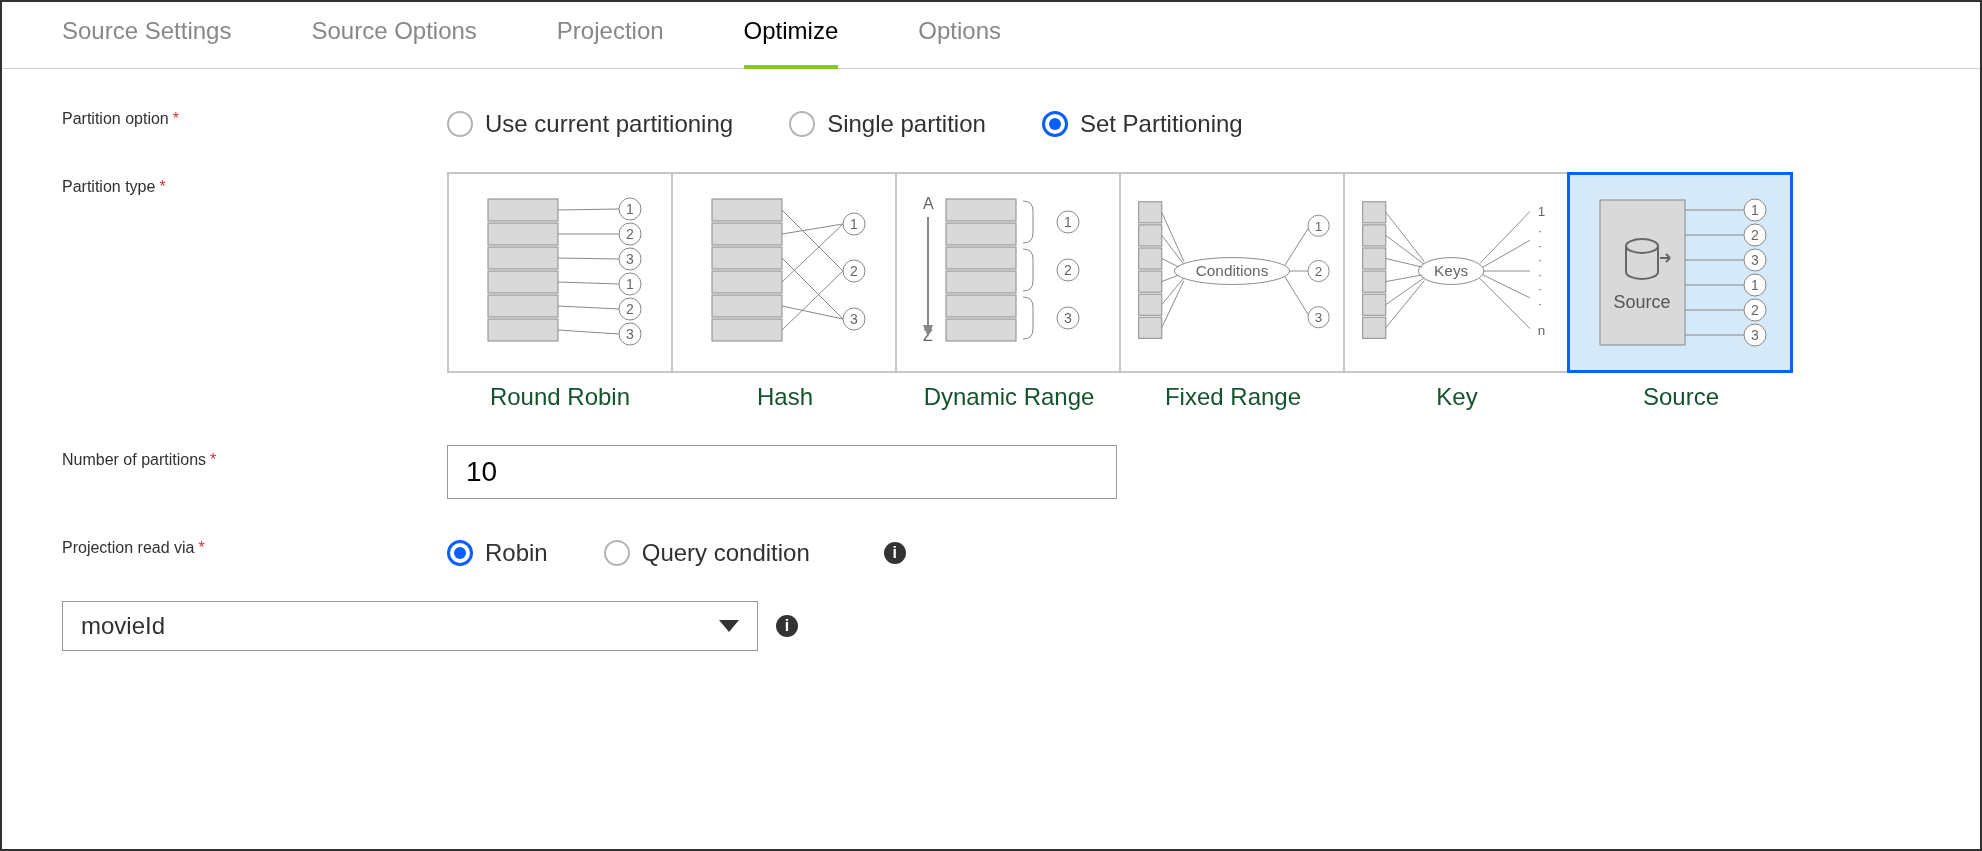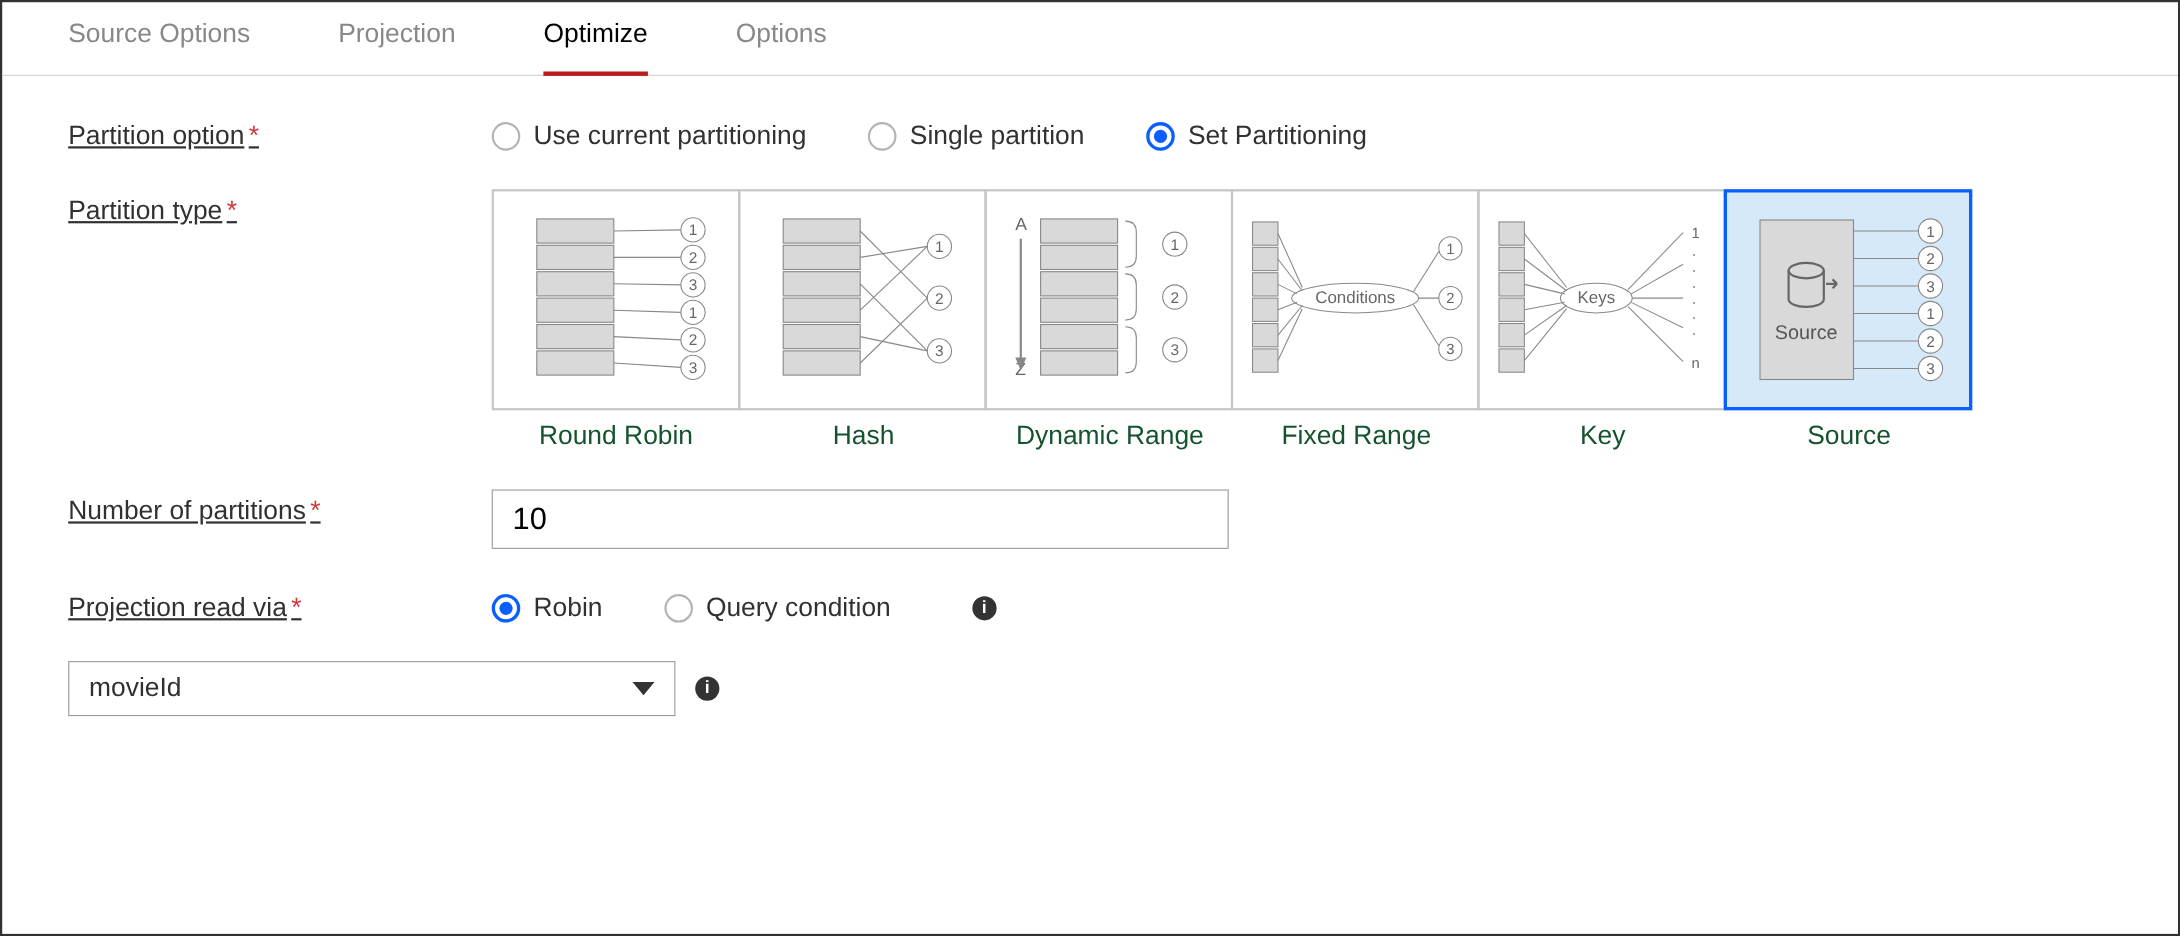--- a/index.html
+++ b/index.html
@@ -20,36 +20,35 @@
     border-bottom: 1px solid #d1d1d1;
   }
   .tab {
     color: #888;
     padding-bottom: 20px;
     cursor: pointer;
   }
   .tab.active {
     color: #000;
     font-weight: 500;
-    border-bottom: 4px solid #b91c1c;
+    border-bottom: 4px solid #84cc16;
     margin-bottom: -1px;
   }
   .content {
     padding: 35px 60px;
   }
   .row {
     display: flex;
     align-items: flex-start;
     margin-bottom: 34px;
   }
   .row-label {
     width: 385px;
     padding-top: 6px;
-    font-size: 24px;
-    text-decoration: underline;
+    font-size: 16px;
   }
   .req { color: #d13438; margin-left: 4px; }
   .radio-group {
     display: flex;
     gap: 56px;
     align-items: center;
     padding-top: 6px;
     justify-content: flex-end;
   }
   .radio {
@@ -110,21 +109,21 @@
   .text-input {
     border: 1.5px solid #999;
     padding: 10px 18px;
     width: 670px;
     font-size: 28px;
     font-family: inherit;
   }
   .dropdown {
     border: 1.5px solid #999;
     padding: 10px 18px;
-    width: 552px;
+    width: 696px;
     font-size: 24px;
     display: flex;
     justify-content: space-between;
     align-items: center;
     cursor: pointer;
   }
   .chevron {
     width: 0; height: 0;
     border-left: 10px solid transparent;
     border-right: 10px solid transparent;
@@ -142,20 +141,21 @@
     font-size: 16px;
     font-weight: bold;
     margin-left: 18px;
   }
   svg { display: block; }
 </style>
 </head>
 <body>
 
 <div class="tabs">
+  <div class="tab">Source Settings</div>
   <div class="tab">Source Options</div>
   <div class="tab">Projection</div>
   <div class="tab active">Optimize</div>
   <div class="tab">Options</div>
 </div>
 
 <div class="content">
 
   <div class="row">
     <div class="row-label">

